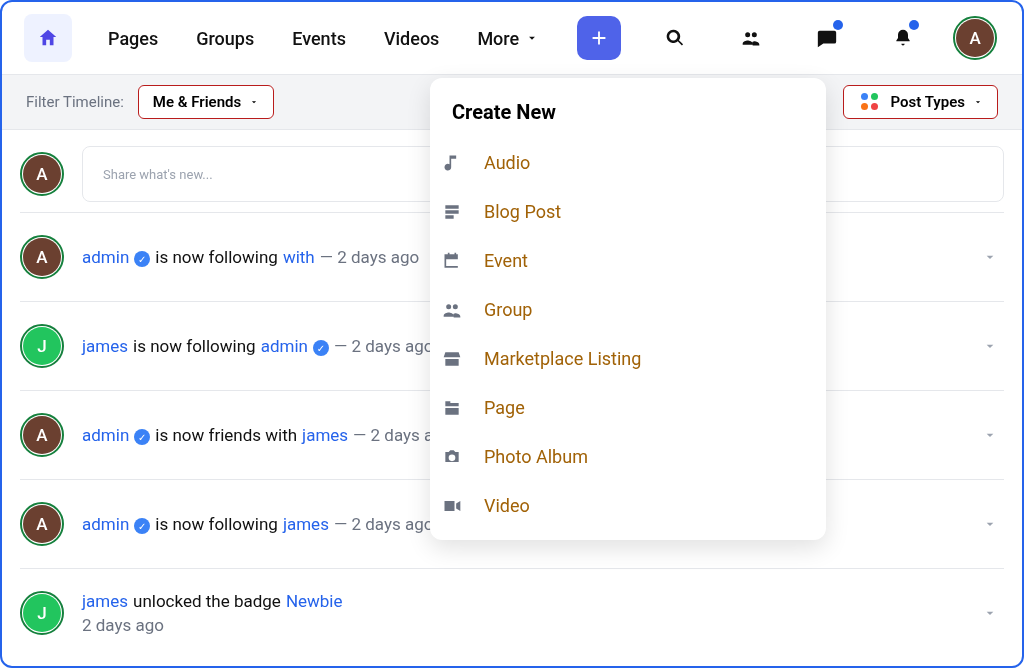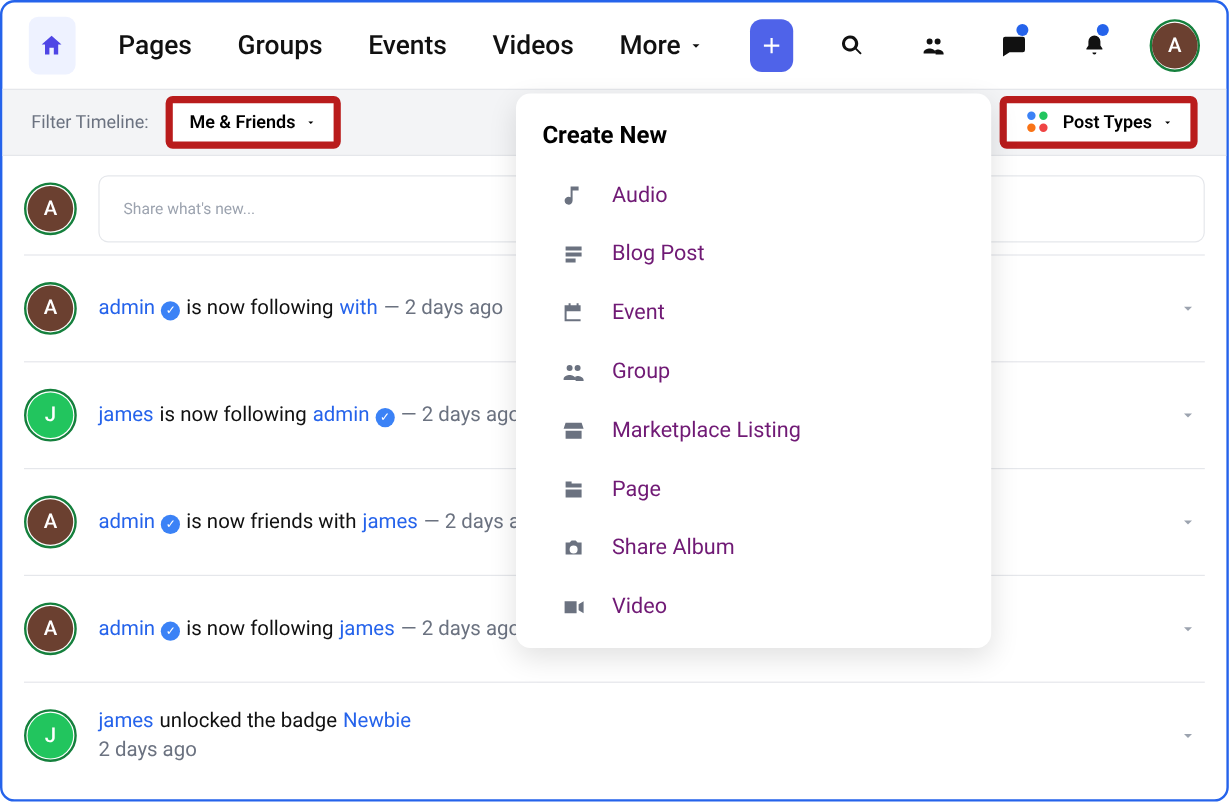--- a/index.html
+++ b/index.html
@@ -1,51 +1,51 @@
 <!DOCTYPE html>
 <html><head>
 <meta charset="utf-8">
 <style>
   * { box-sizing: border-box; margin: 0; padding: 0; font-family: -apple-system, BlinkMacSystemFont, "Segoe UI", Roboto, Helvetica, Arial, sans-serif; }
   body { width: 1024px; height: 668px; background: #fff; border: 2px solid #2563eb; border-radius: 12px; overflow: hidden; position: relative; }
   .topnav { display: flex; align-items: center; height: 72px; padding: 0 22px; gap: 8px; }
   .home-btn { width: 48px; height: 48px; border-radius: 8px; background: #eef2ff; display: flex; align-items: center; justify-content: center; color: #4f46e5; }
   .nav-links { display: flex; align-items: center; gap: 38px; margin-left: 28px; }
-  .nav-link { font-size: 22px; font-weight: 500; color: #111; cursor: pointer; display: flex; align-items: center; gap: 6px; }
+  .nav-link { font-size: 18px; font-weight: 500; color: #111; cursor: pointer; display: flex; align-items: center; gap: 6px; }
   .chev { font-size: 14px; }
   .add-btn { width: 44px; height: 44px; border-radius: 10px; background: #4f63e9; display: flex; align-items: center; justify-content: center; color:#fff; margin-left: 30px; }
   .icon-btn { width: 44px; height: 44px; display:flex; align-items:center; justify-content:center; color:#111; position:relative; margin-left: 24px; cursor:pointer; }
   .dot { position:absolute; top:4px; right:6px; width:10px; height:10px; border-radius:50%; background:#2563eb; }
   .avatar-ring { width:44px; height:44px; border-radius:50%; border:2px solid #15803d; display:flex; align-items:center; justify-content:center; margin-left: 20px; cursor:pointer; }
   .avatar { width:38px; height:38px; border-radius:50%; display:flex; align-items:center; justify-content:center; color:#fff; font-weight:500; font-size:17px; }
   .avatar.brown { background:#6b4030; }
   .avatar.green { background:#22c55e; }
   .filterbar { background:#f3f4f6; height:56px; display:flex; align-items:center; padding:0 24px; border-top:1px solid #e5e7eb; border-bottom:1px solid #e5e7eb; gap:14px; }
   .filter-label { color:#6b7280; font-size:15px; }
-  .dd-btn { background:#fff; border:6px solid #b91c1c; border-radius:6px; padding:7px 14px; font-size:15px; font-weight:600; display:flex; align-items:center; gap:8px; cursor:pointer; }
+  .dd-btn { background:#fff; border:1px solid #b91c1c; border-radius:6px; padding:7px 14px; font-size:15px; font-weight:600; display:flex; align-items:center; gap:8px; cursor:pointer; }
   .posttypes { margin-left:auto;padding-left:17px; }
   .posttypes .dots { display:grid; grid-template-columns:8px 8px; grid-template-rows:8px 8px; gap:2px; margin-right:4px; }
   .pd { width:7px; height:7px; border-radius:50%; }
   .pd1{background:#3b82f6;} .pd2{background:#22c55e;} .pd3{background:#f97316;} .pd4{background:#ef4444;}
   .feed { padding: 10px 18px 0 18px; }
   .compose-row { display:flex; align-items:center; gap:18px; margin-top:6px; margin-bottom:10px; }
   .compose-row .avatar-ring { margin-left:0; }
   .compose-box { flex:1; border:1px solid #e5e7eb; border-radius:8px; height:56px; display:flex; align-items:center; padding:0 20px; color:#9ca3af; font-size:13px; cursor:text; }
   .feed-item { display:flex; align-items:center; gap:18px; padding:22px 0; border-top:1px solid #e5e7eb; position:relative; }
   .feed-item .avatar-ring { margin-left:0; }
   .feed-text { font-size:17px; color:#111; display:flex; flex-wrap:wrap; gap:5px; align-items:flex-end; }
   .feed-text .link { color:#2563eb; cursor:pointer; }
   .feed-text .muted { color:#6b7280; }
   .verify { width:16px; height:16px; border-radius:50%; background:#3b82f6; display:inline-flex; align-items:center; justify-content:center; color:#fff; font-size:10px; }
   .item-chev { position:absolute; right:6px; color:#9ca3af; cursor:pointer; font-size:16px; }
   .badge-item .textcol { display:flex; flex-direction:column; gap:4px; }
   
   .create-menu { position:absolute; top:76px; left:428px; width:396px; background:#fff; border-radius:12px; box-shadow:0 8px 24px rgba(0,0,0,0.12); padding:18px 0 10px 0; z-index:10; }
   .create-menu h3 { font-size:20px; font-weight:700; padding:4px 22px 14px 22px; }
-  .menu-item { display:flex; align-items:center; gap:22px; padding:14px 38px; font-size:18px; color:#701a75; cursor:pointer; }
+  .menu-item { display:flex; align-items:center; gap:22px; padding:14px 12px; font-size:18px; color:#a16207; cursor:pointer; }
   .menu-item .mi-icon { width:20px; color:#6b7280; display:flex; align-items:center; justify-content:center; }
   svg { display:block; }
 </style>
 </head>
 <body>
 
 <div class="topnav">
   <div class="home-btn">
     <svg width="22" height="22" viewBox="0 0 24 24" fill="currentColor">
         <path d="M12 3l9 8h-3v9h-4v-6h-4v6H6v-9H3l9-8z"></path>
@@ -266,21 +266,21 @@
           </svg>
         </span>
         <span>Page</span>
       </div>
       <div class="menu-item">
         <span class="mi-icon">
           <svg width="20" height="20" viewBox="0 0 24 24" fill="currentColor">
             <path d="M4 6h4l2-2h4l2 2h4v12H4V6zm8 3a4 4 0 100 8 4 4 0 000-8z"></path>
           </svg>
         </span>
-        <span>Share Album</span>
+        <span>Photo Album</span>
       </div>
       <div class="menu-item">
         <span class="mi-icon">
           <svg width="20" height="20" viewBox="0 0 24 24" fill="currentColor">
             <path d="M3 6h12v12H3zM17 9l5-3v12l-5-3z"></path>
           </svg>
         </span>
         <span>Video</span>
       </div>
     </div>

